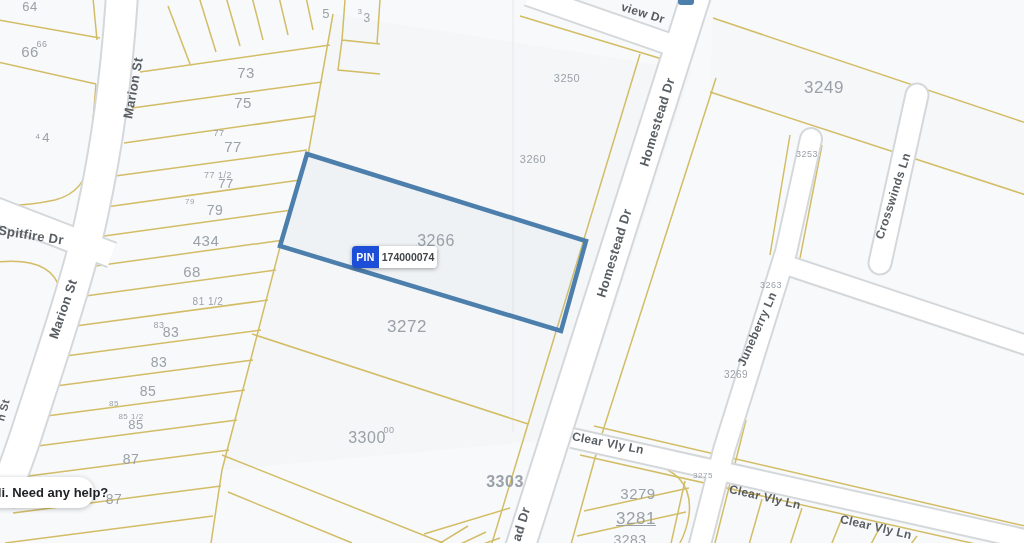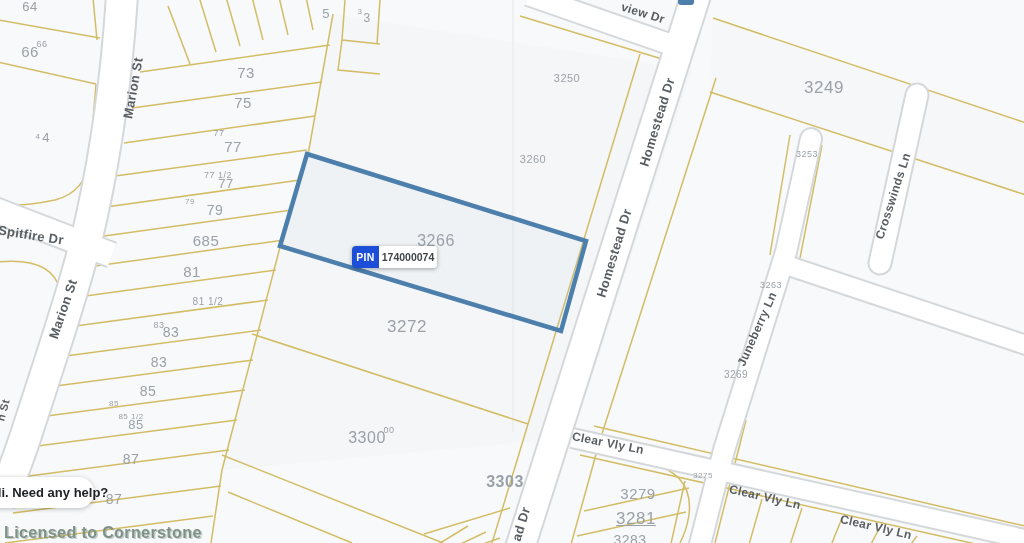--- a/index.html
+++ b/index.html
@@ -172,22 +172,22 @@
       <div class="lot-label" style="left: 367px; top: 18px; font-size: 12px; transform: translate(-50%, -50%) rotate(0deg);">3</div>
       <div class="lot-label" style="left: 360px; top: 11px; font-size: 8px; transform: translate(-50%, -50%) rotate(0deg);">3</div>
       <div class="lot-label" style="left: 246px; top: 72px; font-size: 15px; transform: translate(-50%, -50%) rotate(0deg);">73</div>
       <div class="lot-label" style="left: 243px; top: 102px; font-size: 15px; transform: translate(-50%, -50%) rotate(0deg);">75</div>
       <div class="lot-label" style="left: 219px; top: 133px; font-size: 9px; transform: translate(-50%, -50%) rotate(0deg);">77</div>
       <div class="lot-label" style="left: 233px; top: 146px; font-size: 15px; transform: translate(-50%, -50%) rotate(0deg);">77</div>
       <div class="lot-label" style="left: 218px; top: 175px; font-size: 9px; transform: translate(-50%, -50%) rotate(0deg);">77 1/2</div>
       <div class="lot-label" style="left: 226px; top: 183px; font-size: 13px; transform: translate(-50%, -50%) rotate(0deg);">77</div>
       <div class="lot-label" style="left: 190px; top: 201px; font-size: 8px; transform: translate(-50%, -50%) rotate(0deg);">79</div>
       <div class="lot-label" style="left: 215px; top: 210px; font-size: 14px; transform: translate(-50%, -50%) rotate(0deg);">79</div>
-      <div class="lot-label" style="left: 206px; top: 240px; font-size: 15px; transform: translate(-50%, -50%) rotate(0deg);">685</div>
-      <div class="lot-label" style="left: 192px; top: 271px; font-size: 15px; transform: translate(-50%, -50%) rotate(0deg);">81</div>
+      <div class="lot-label" style="left: 206px; top: 240px; font-size: 15px; transform: translate(-50%, -50%) rotate(0deg);">434</div>
+      <div class="lot-label" style="left: 192px; top: 271px; font-size: 15px; transform: translate(-50%, -50%) rotate(0deg);">68</div>
       <div class="lot-label" style="left: 184px; top: 301px; font-size: 10px; transform: translate(-50%, -50%) rotate(0deg); padding-left: 48px;">81 1/2</div>
       <div class="lot-label" style="left: 159px; top: 325px; font-size: 9px; transform: translate(-50%, -50%) rotate(0deg);">83</div>
       <div class="lot-label" style="left: 171px; top: 332px; font-size: 14px; transform: translate(-50%, -50%) rotate(0deg);">83</div>
       <div class="lot-label" style="left: 159px; top: 362px; font-size: 14px; transform: translate(-50%, -50%) rotate(0deg);">83</div>
       <div class="lot-label" style="left: 148px; top: 391px; font-size: 14px; transform: translate(-50%, -50%) rotate(0deg);">85</div>
       <div class="lot-label" style="left: 114px; top: 403px; font-size: 8px; transform: translate(-50%, -50%) rotate(0deg);">85</div>
       <div class="lot-label" style="left: 131px; top: 416px; font-size: 8px; transform: translate(-50%, -50%) rotate(0deg);">85 1/2</div>
       <div class="lot-label" style="left: 136px; top: 424px; font-size: 13px; transform: translate(-50%, -50%) rotate(0deg);">85</div>
       <div class="lot-label" style="left: 131px; top: 459px; font-size: 14px; transform: translate(-50%, -50%) rotate(0deg);">87</div>
       <div class="lot-label" style="left: 114px; top: 499px; font-size: 14px; transform: translate(-50%, -50%) rotate(0deg);">87</div>
@@ -219,19 +219,18 @@
       <div class="street-label" style="left: 876px; top: 527px; font-size: 12px; transform: translate(-50%, -50%) rotate(13deg);">Clear Vly Ln</div>
       <div class="street-label" style="left: 893px; top: 196px; font-size: 12px; transform: translate(-50%, -50%) rotate(-72deg);">Crosswinds Ln</div>
       <div class="street-label" style="left: 757px; top: 329px; font-size: 12px; transform: translate(-50%, -50%) rotate(-66deg);">Juneberry Ln</div>
     </div>
 
   <div id="pin-pill">
     <div class="pin-badge">PIN</div>
     <div class="pin-value">174000074</div>
   </div>
 
-  <div id="watermark-bottom">Licensed to Cornerstone</div>
 
   <div id="chat-bubble">
     <span class="chat-text">Hi. Need any help?</span>
   </div>
 
 </div>
 
 </body></html>

